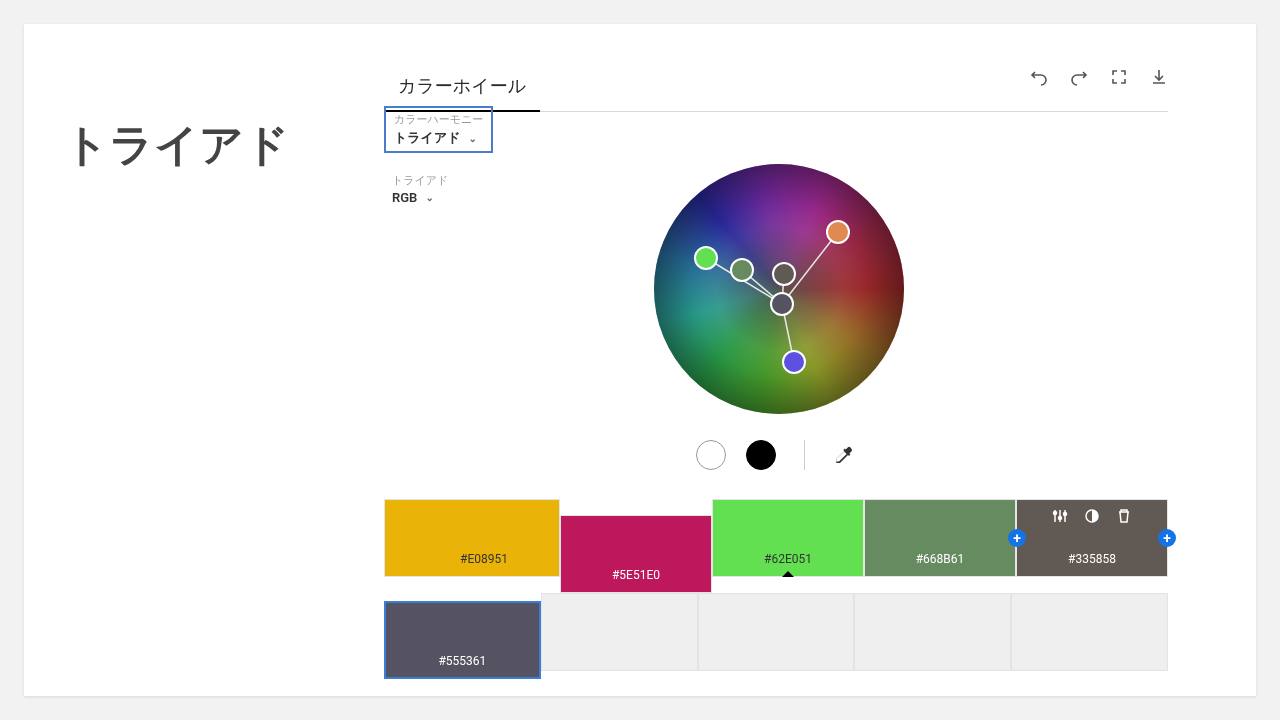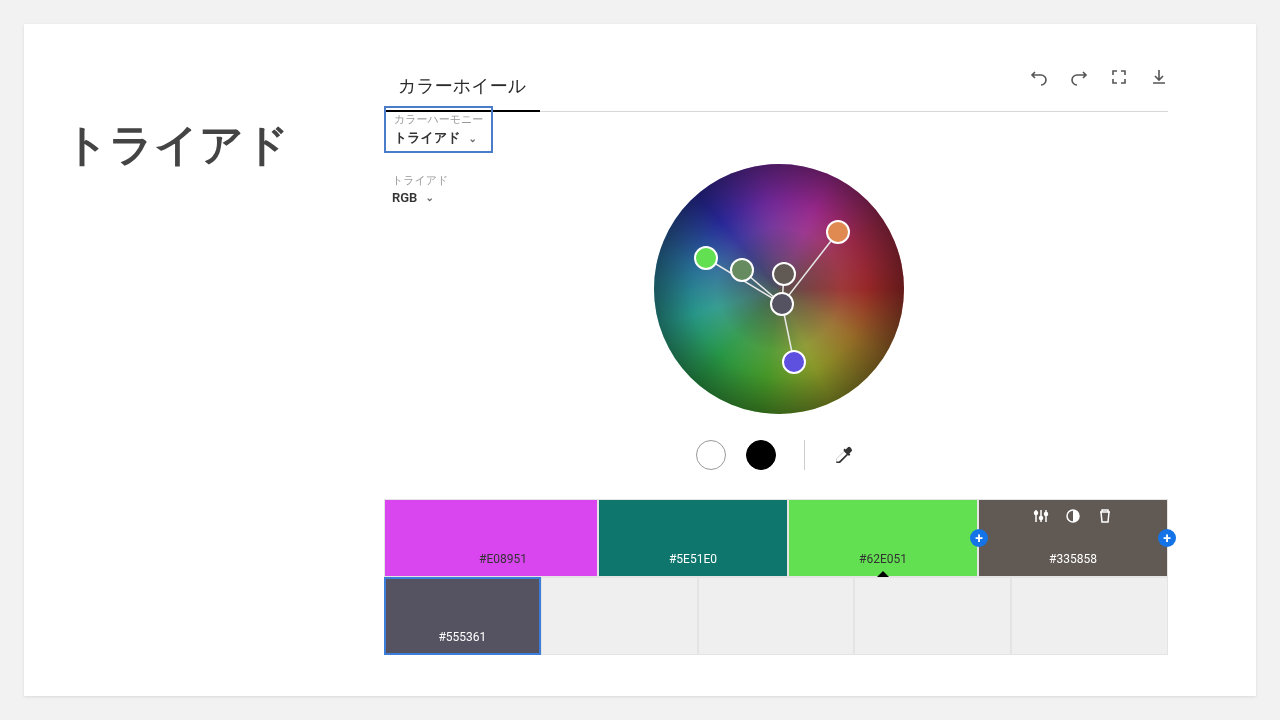--- a/index.html
+++ b/index.html
@@ -238,29 +238,32 @@
     <div class="bg-sep"></div>
     <div class="eyedrop">
       <svg viewBox="0 0 20 20" width="20" height="20" fill="#333">
           <path d="M17.5 2.5a2 2 0 0 0-2.8 0l-2 2-1-1-1.4 1.4 1 1-8 8V18h3.7l8-8 1 1 1.4-1.4-1-1 2-2a2 2 0 0 0 0-2.8zM6 16.5H3.5V14l7.6-7.6 2.5 2.5L6 16.5z"></path>
         </svg>
     </div>
   </div>
 
   <div class="swatches">
     <div class="swatches-row" id="row1">
-        <div class="swatch" style="background: #d946ef; color: rgb(51, 51, 51); padding-left: 24px;">
+        <div class="swatch" style="background: #eab308; color: rgb(51, 51, 51); padding-left: 24px;">
           <span>#E08951</span>
         </div>
-        <div class="swatch" style="background: #0f766e; color: rgb(255, 255, 255);">
+        <div class="swatch" style="background: #be185d; color: rgb(255, 255, 255); margin-top: 16px;">
           <span>#5E51E0</span>
         </div>
         <div class="swatch" style="background: rgb(98, 224, 81); color: rgb(51, 51, 51);">
           <span>#62E051</span>
           <div class="indicator"></div>
+        </div>
+        <div class="swatch" style="background: rgb(102, 139, 97); color: rgb(255, 255, 255);">
+          <span>#668B61</span>
         </div>
         <div class="swatch" style="background: rgb(97, 89, 83); color: rgb(255, 255, 255);">
           <span>#335858</span>
           <div class="swatch-actions">
             <div class="act"><svg viewBox="0 0 16 16" fill="none" stroke="#fff" stroke-width="1.5">
                 <path d="M3 2v12M8 2v12M13 2v12"></path>
                 <circle cx="3" cy="5" r="1.5" fill="#fff"></circle>
                 <circle cx="8" cy="10" r="1.5" fill="#fff"></circle>
                 <circle cx="13" cy="6" r="1.5" fill="#fff"></circle>
               </svg></div>
@@ -270,21 +273,21 @@
               </svg></div>
             <div class="act"><svg viewBox="0 0 16 16" fill="none" stroke="#fff" stroke-width="1.5">
                 <path d="M3 4h10M5 4V2h6v2M4 4l1 10h6l1-10"></path>
               </svg></div>
           </div>
           <div class="add-btn" style="left: 0px;">+</div>
           <div class="add-btn" style="left: 100%;">+</div>
         </div>
       </div>
     <div class="swatches-row" id="row2">
-        <div class="swatch selected" style="background: rgb(85, 83, 97); color: rgb(255, 255, 255);">
+        <div class="swatch selected" style="background: rgb(85, 83, 97); color: rgb(255, 255, 255); margin-top: 8px;">
           <span>#555361</span>
         </div>
         <div class="swatch empty"></div>
         <div class="swatch empty"></div>
         <div class="swatch empty"></div>
         <div class="swatch empty"></div>
       </div>
   </div>
 
 </div>

